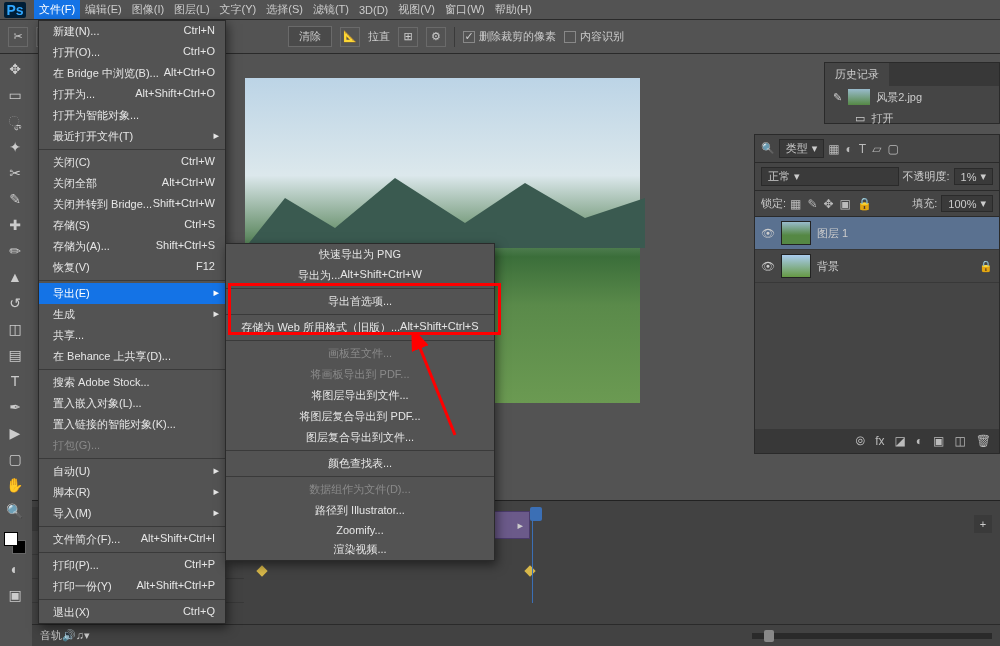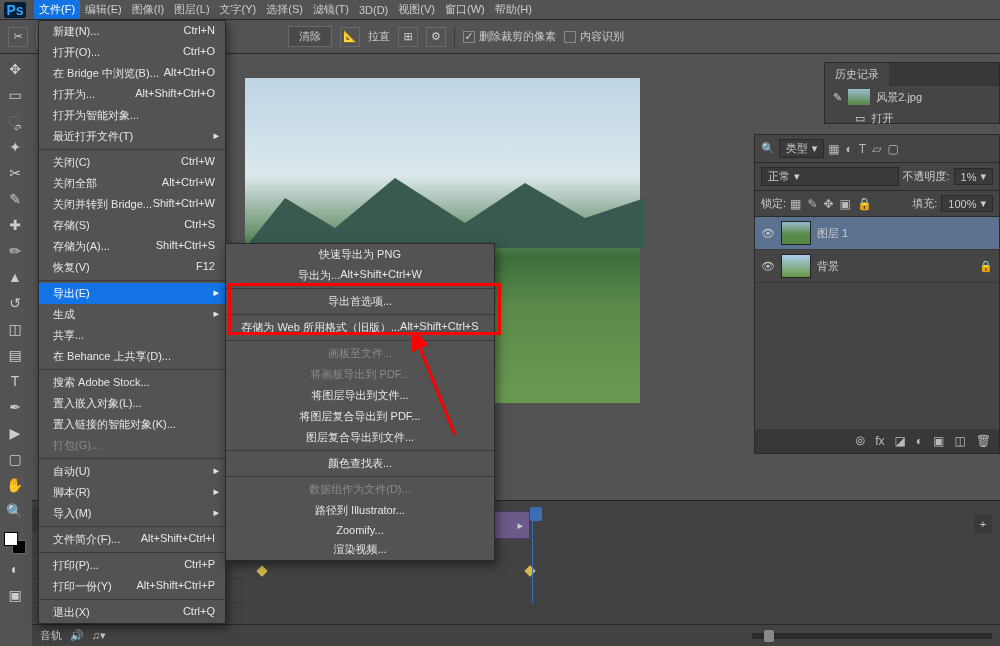--- a/index.html
+++ b/index.html
@@ -71,21 +71,21 @@
 .timeline { position:absolute; left:32px; bottom:0; right:0; height:146px; background:#424242; border-top:1px solid #222; }
 .timeline .tracks { display:flex; }
 .timeline .tracklabels { width:212px; }
 .timeline .trackarea { flex:1; position:relative; }
 .timeline .tl-row { height:24px; display:flex; align-items:center; padding:0 8px; border-bottom:1px solid #383838; gap:6px; }
 .timeline .tl-row.head { background:#3a3a3a; }
 .timeline .mark { position:absolute; top:0; width:12px; height:14px; background:#3b6fb5; border-radius:2px; }
 .timeline .clip { position:absolute; height:28px; background:#6b5a8a; border:1px solid #4a3a6a; top:4px; display:flex; align-items:center; }
 .timeline .clip .cthumb { width:36px; height:24px; background:linear-gradient(#9bc,#584); margin:0 4px; }
 .timeline .kf { position:absolute; width:8px; height:8px; background:#d8b84a; transform:rotate(45deg); }
-.timeline .foot { position:absolute; bottom:0; left:0; right:0; height:22px; display:flex; align-items:center; padding:0 8px; gap:8px; border-top:1px solid #2a2a2a; }
+.timeline .foot { position:absolute; bottom:0; left:0; right:0; height:22px; display:flex; align-items:center; padding:0 8px; border-top:1px solid #2a2a2a; }
 .plus { width:18px; height:18px; background:#3a3a3a; display:flex; align-items:center; justify-content:center; }
 </style>
 </head>
 <body>
 
 <div class="menubar">
   <div class="ps">Ps</div>
   <div class="mi active">文件(F)</div>
   <div class="mi">编辑(E)</div>
   <div class="mi">图像(I)</div>

